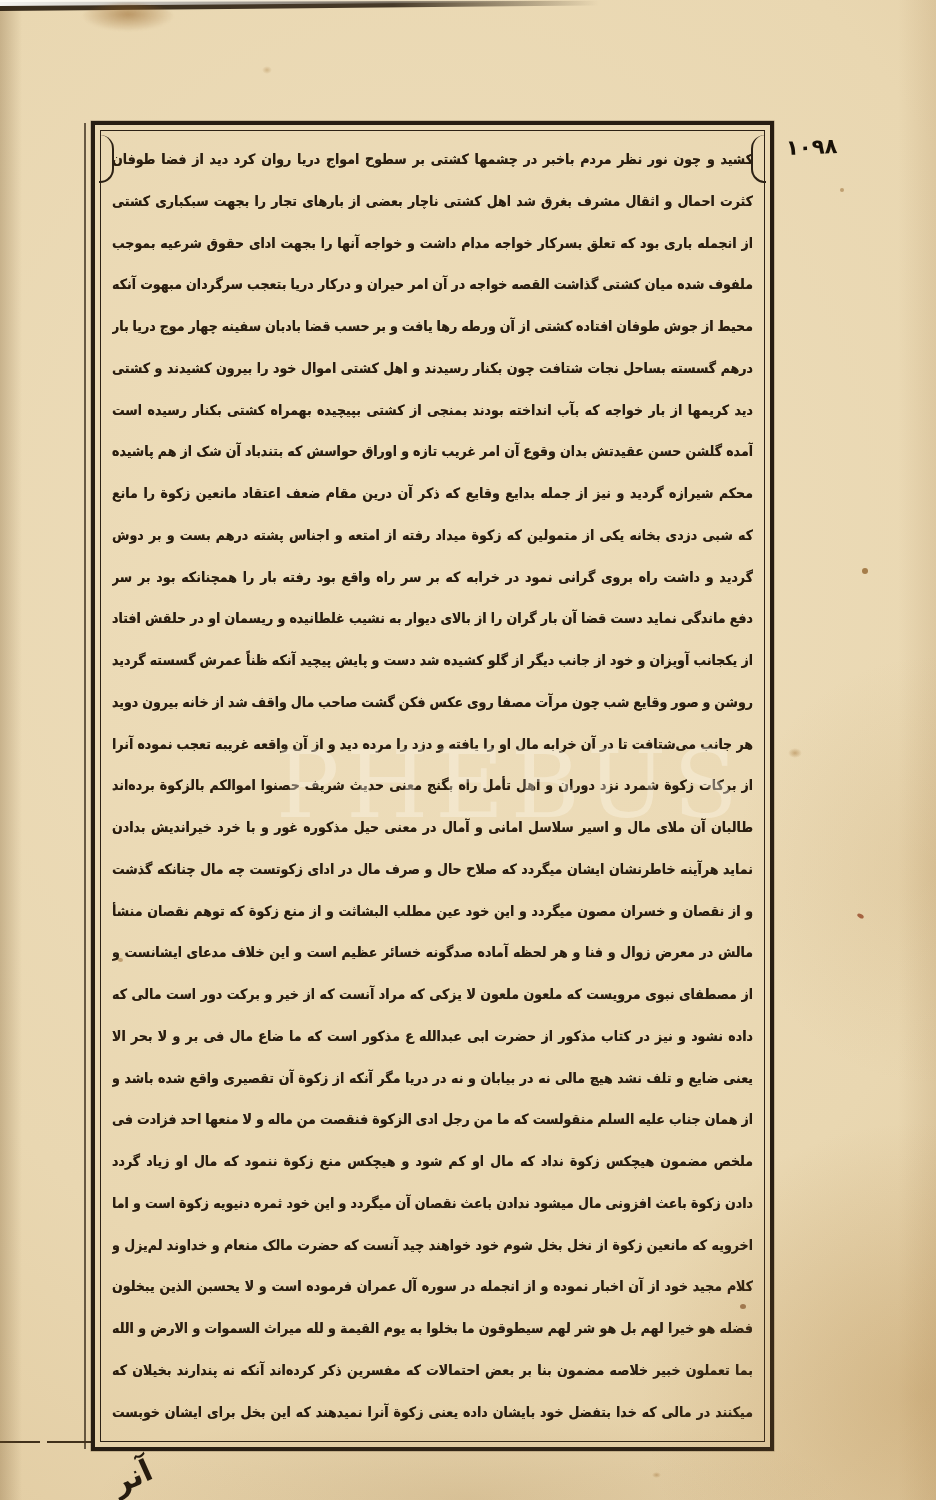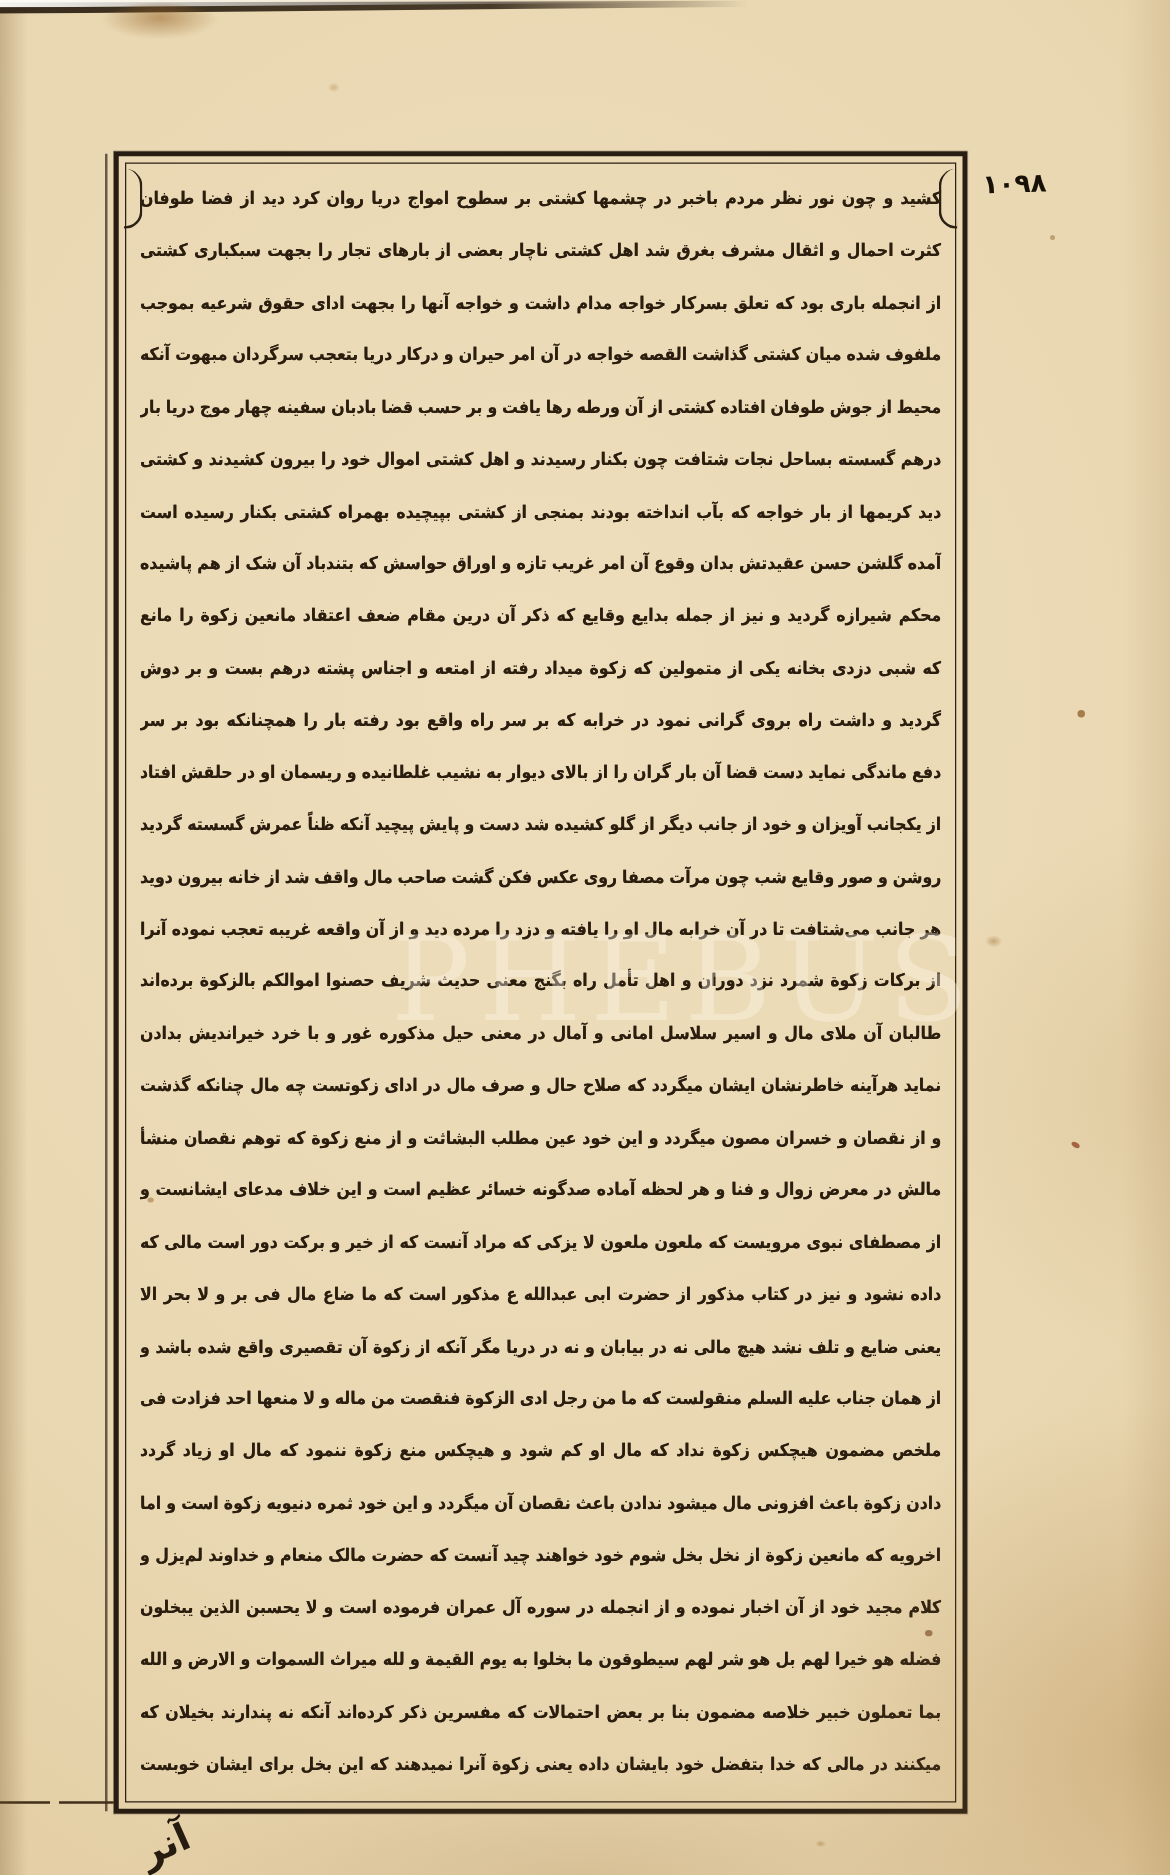--- a/index.html
+++ b/index.html
@@ -52,21 +52,21 @@
     font-family:"DejaVu Sans", sans-serif;font-stretch:87.5%;
     font-size:14px;font-weight:bold;line-height:41.75px;
     color:#2b1e0f;text-align:justify;text-align-last:justify;
     word-spacing:-.5px;
     text-shadow:0 0 .4px rgba(43,30,15,.8);
   }
   .folio{position:absolute;left:786px;top:135px;font:bold 21px "DejaVu Sans", sans-serif;
     color:#181108;transform:rotate(-2deg);letter-spacing:1px;}
   .watermark{position:absolute;left:276px;top:738px;z-index:4;pointer-events:none;
     font-family:"DejaVu Serif", serif;font-size:94px;line-height:1;font-weight:500;
-    letter-spacing:7px;color:#fffaee;opacity:.36;margin-left:37px;}
+    letter-spacing:7px;color:#fffaee;opacity:.36;}
   .catchword{position:absolute;left:112px;top:1459px;font:bold 30px "DejaVu Sans", sans-serif;
     color:#241a0e;transform:rotate(-24deg);direction:rtl;}
   .gutter-dash{position:absolute;left:0;top:1441px;width:91px;height:2.2px;
     background:repeating-linear-gradient(to right,#40301b 0 40px, rgba(64,48,27,0) 40px 47px, #40301b 47px 91px);}
 </style>
 </head>
 <body>
 
 <div class="page">
   <div class="scan-edge-dark"></div>

